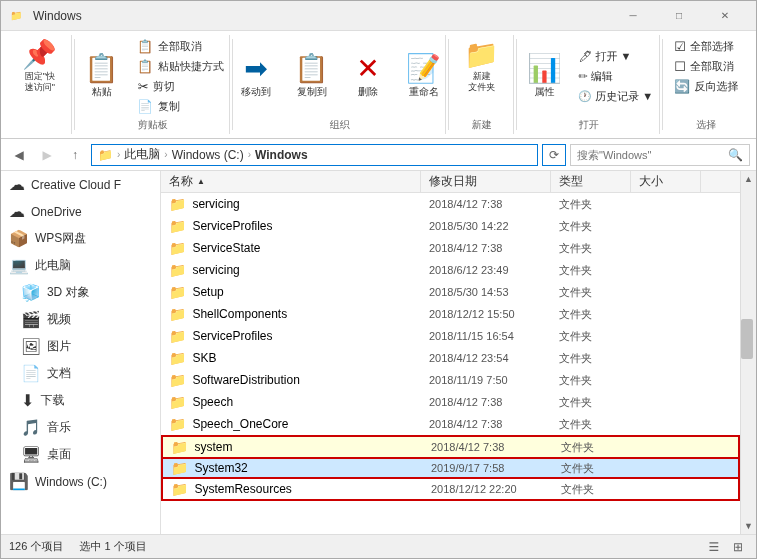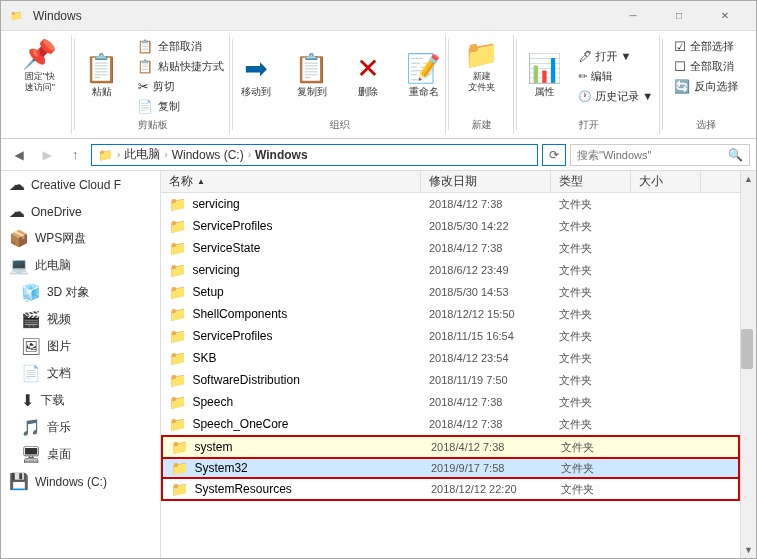--- a/index.html
+++ b/index.html
@@ -632,13 +632,21 @@
 
     <div class="scrollbar-v">
       <div class="scroll-arrow">▲</div>
       <div class="scroll-track">
         <div class="scroll-thumb"></div>
       </div>
       <div class="scroll-arrow">▼</div>
     </div>
   </div>
 
+  <div class="status-bar">
+    <span>126 个项目</span>
+    <span>选中 1 个项目</span>
+    <div class="status-bar-right">
+      <div class="view-btn">☰</div>
+      <div class="view-btn">⊞</div>
+    </div>
+  </div>
 </div>
 
 </body></html>

